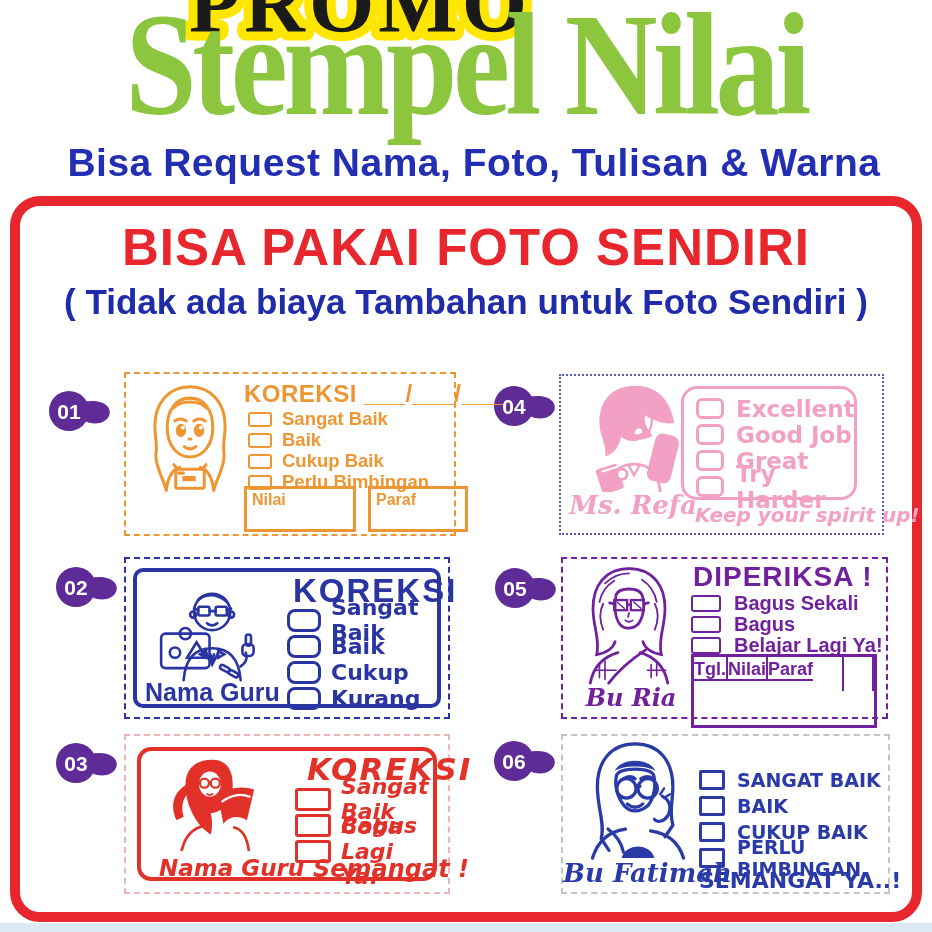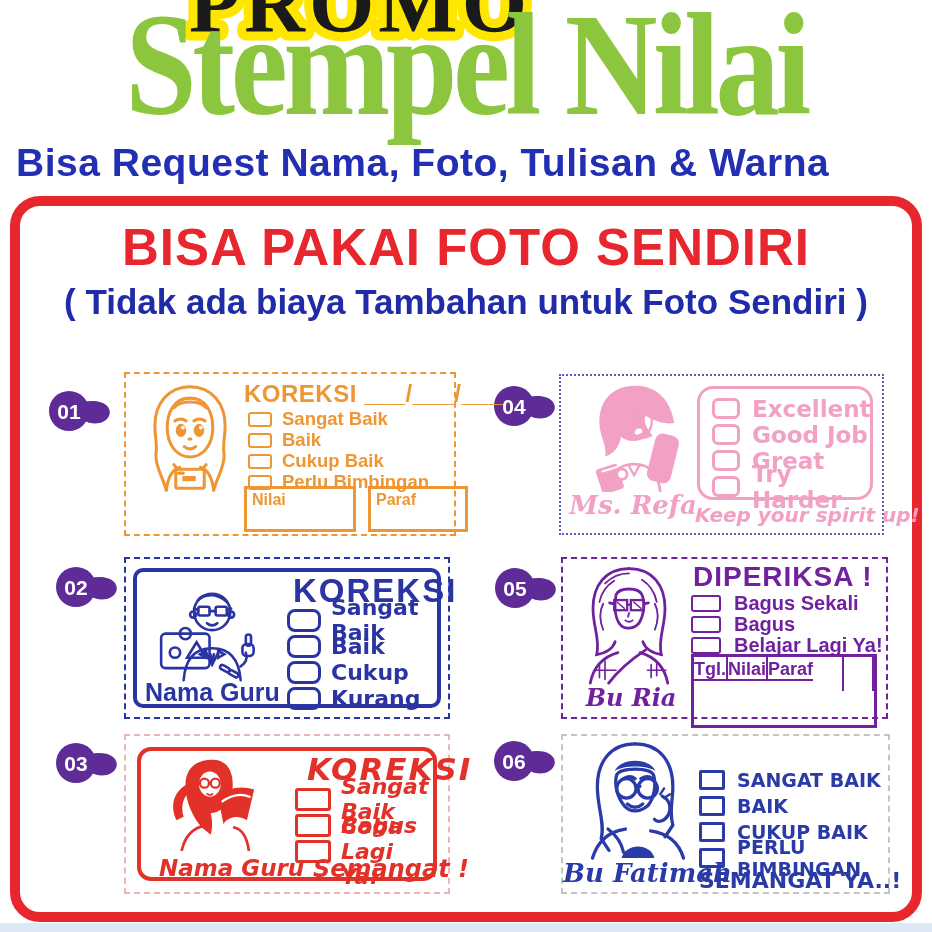--- a/index.html
+++ b/index.html
@@ -9,21 +9,21 @@
   }
   
   .promo-svg{position:absolute;left:150px;top:-50px;width:420px;height:100px;}
   .main-title{
     position:absolute;top:-8px;left:50%;transform:translateX(-50%) scaleX(.88);
     transform-origin:center top;
     font-family:"Liberation Serif",serif;font-weight:bold;font-size:146px;line-height:1;
     color:#8CC63F;letter-spacing:-5px;white-space:nowrap;
   }
   .subtitle{
-    position:absolute;top:141px;left:16px;right:0;text-align:left;
+    position:absolute;top:141px;left:16px;right:0;text-align:center;
     font-weight:bold;font-size:39px;color:#232FB2;letter-spacing:.5px;white-space:nowrap;
   }
   
   .red-frame{
     position:absolute;left:10px;top:196px;width:912px;height:726px;box-sizing:border-box;
     border:10px solid #E8262D;border-radius:30px;background:#fff;
   }
   .h-red{position:absolute;top:218px;left:0;right:0;text-align:center;
     font-weight:800;font-size:51px;color:#E8262D;letter-spacing:1px;white-space:nowrap;}
   .h-blue{position:absolute;top:282px;left:0;right:0;text-align:center;
@@ -73,21 +73,21 @@
   .s3 .opts{left:154px;top:36px;gap:2px;}
   .s3 .orow{gap:10px;height:24px;}
   .s3 .cb{width:36px;height:23px;}
   .s3 .olb{font-family:"DejaVu Sans",sans-serif;font-style:italic;font-weight:bold;font-size:22px;}
   .s3 .ftr{left:172px;top:104px;font-family:"DejaVu Sans",sans-serif;font-style:italic;font-weight:bold;font-size:24px;}
   
   .s4{left:559px;top:374px;width:325px;height:161px;border:2px dotted #5C5CC0;color:#F2A0C3;}
   .s4 .illu{left:16px;top:6px;width:116px;height:110px;}
   .s4 .nm{left:4px;top:114px;width:136px;text-align:center;
     font-family:"DejaVu Serif",serif;font-style:italic;font-weight:bold;font-size:26px;}
-  .s4 .panel{position:absolute;left:136px;top:10px;width:176px;height:114px;
+  .s4 .panel{position:absolute;left:120px;top:10px;width:176px;height:114px;
     border:3px solid currentColor;border-radius:16px;padding:7px 0 0 12px;
     display:flex;flex-direction:column;gap:1px;}
   .s4 .orow{gap:12px;height:25px;}
   .s4 .cb{width:28px;height:21px;border-radius:6px;}
   .s4 .olb{font-family:"DejaVu Sans",sans-serif;font-weight:bold;font-size:23px;}
   .s4 .ftr{left:134px;top:127px;font-family:"DejaVu Sans",sans-serif;font-style:italic;font-weight:bold;font-size:20px;}
   
   .s5{left:561px;top:557px;width:327px;height:162px;border:2px dashed #71219E;color:#71219E;}
   .s5 .illu{left:12px;top:6px;width:108px;height:120px;}
   .s5 .nm{left:0px;top:124px;width:136px;text-align:center;

